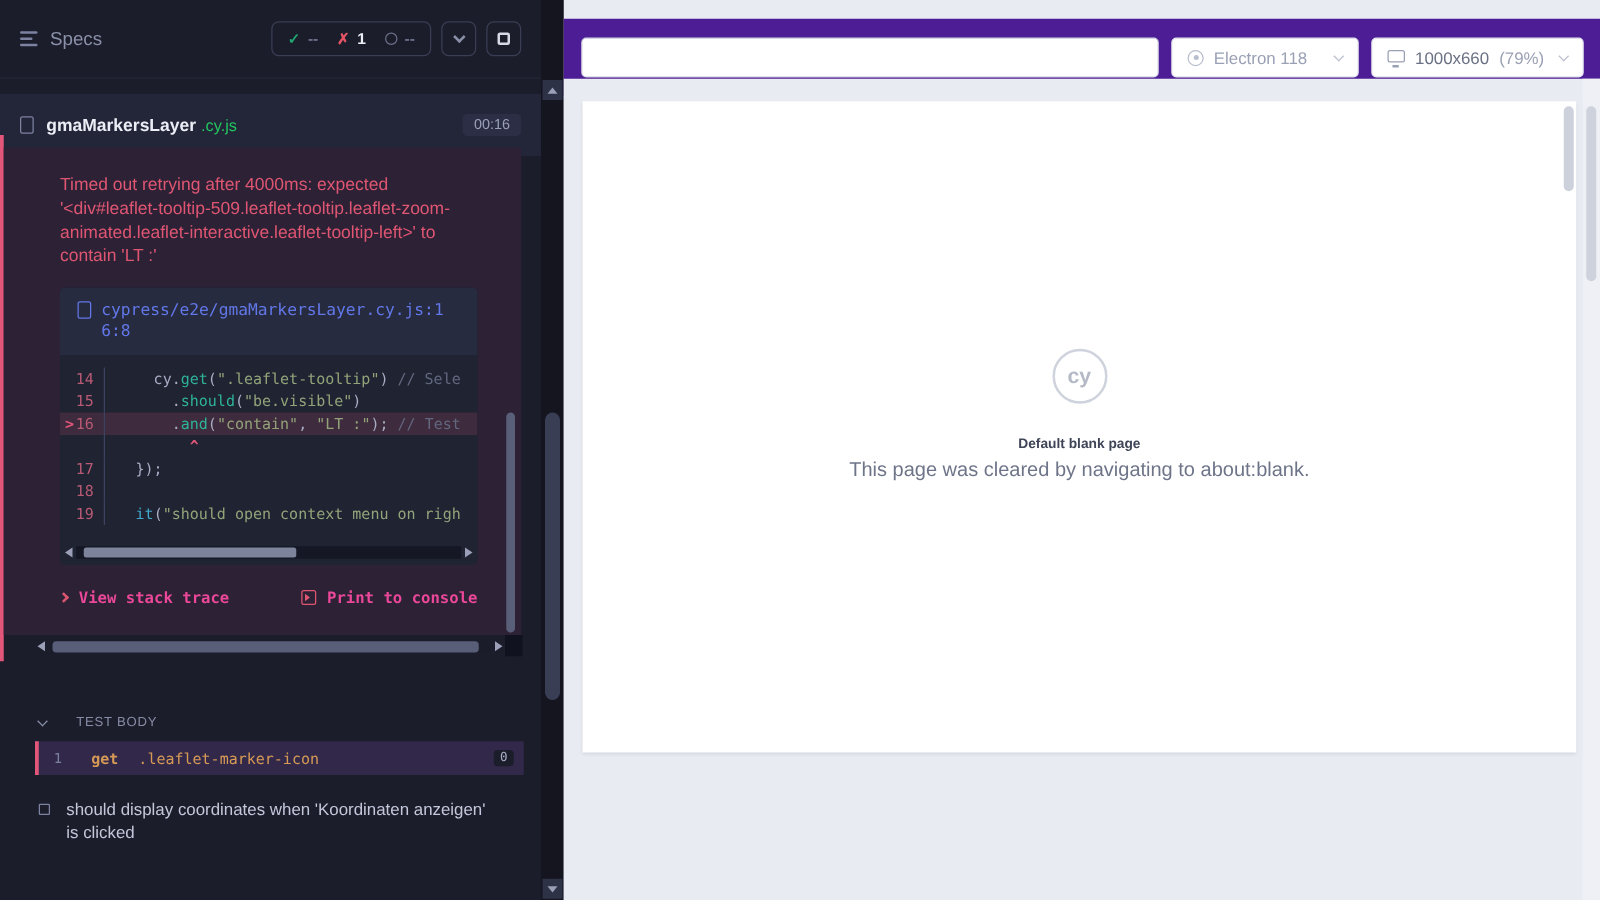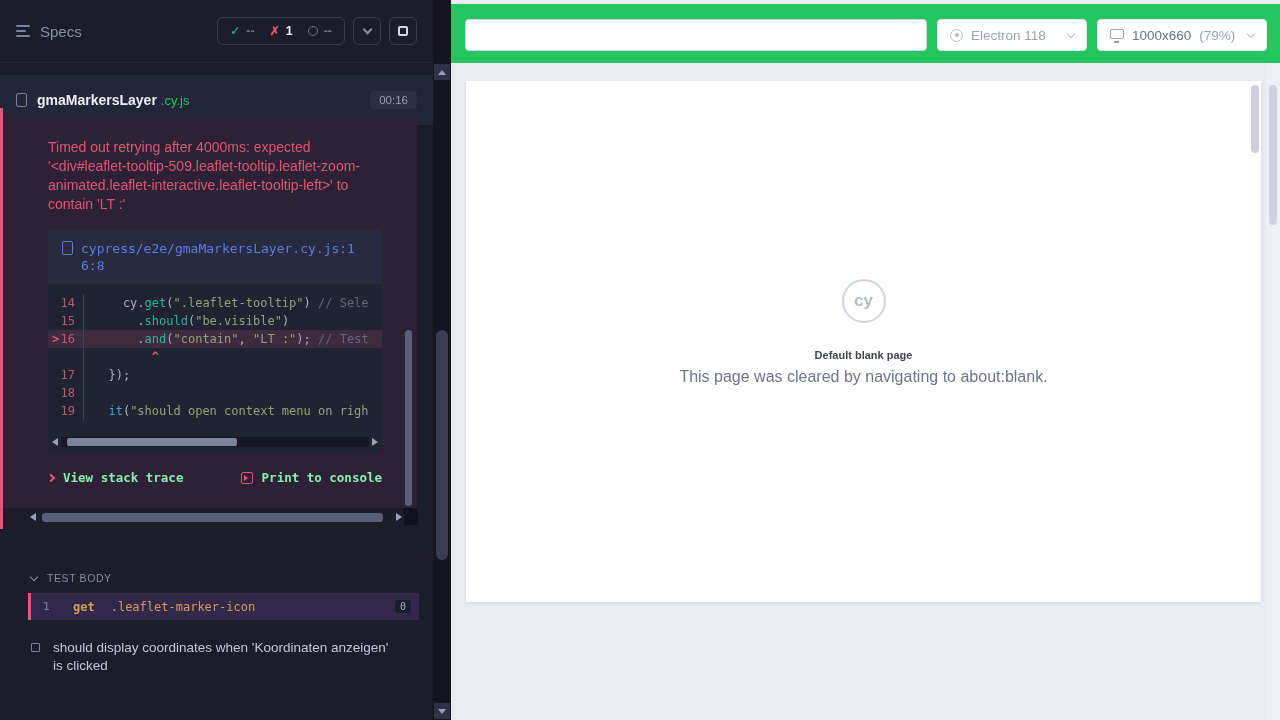--- a/index.html
+++ b/index.html
@@ -47,56 +47,56 @@
   .code-line.hl{background:rgba(226,86,122,0.16)}
   .hl-mark{position:absolute;left:4px;color:#e2567a;font-weight:700}
   .caret-line .lc{color:#e2567a;font-weight:700}
   .cf-scroll{position:absolute;left:4px;right:4px;bottom:4px;height:12px;display:flex;align-items:center;gap:3px}
   .tri{width:0;height:0;border-style:solid}
   .tri-left{border-width:4px 6px 4px 0;border-color:transparent #9ba0b8 transparent transparent}
   .tri-right{border-width:4px 0 4px 6px;border-color:transparent transparent transparent #9ba0b8}
   .cf-track{flex:1;height:10px;background:#151824;position:relative}
   .cf-thumb{position:absolute;left:2%;top:1px;height:8px;width:55%;background:#7e839c;border-radius:2px}
 
-  .err-actions{margin:18px 24px 0 45px;width:334px;display:flex;justify-content:space-between;align-items:flex-start;font-family:"DejaVu Sans Mono",monospace;font-size:12.5px;font-weight:700;color:#86efac}
+  .err-actions{margin:18px 24px 0 45px;width:334px;display:flex;justify-content:space-between;align-items:flex-start;font-family:"DejaVu Sans Mono",monospace;font-size:12.5px;font-weight:700;color:#ec4899}
   .stack-link,.print-btn{display:flex;gap:9px;align-items:center;cursor:pointer}
   .chev-right{width:6px;height:6px;border-right:2px solid #df5672;border-top:2px solid #df5672;transform:rotate(45deg)}
   .console-icon{width:12px;height:12px;border:1.5px solid #df5672;border-radius:2px;position:relative}
   .console-icon b{position:absolute;left:2px;top:2px;width:0;height:0;border-left:4px solid #df5672;border-top:3px solid transparent;border-bottom:3px solid transparent}
   .err-vscroll{position:absolute;right:5px;top:212px;width:7px;height:176px;background:#5a5f79;border-radius:4px}
 
   .err-hscroll{position:absolute;top:509px;left:30px;width:372px;height:16px;display:flex;align-items:center;gap:4px}
   .eh-track{flex:1;height:9px;background:#1a1c2a;position:relative}
   .eh-thumb{position:absolute;left:2px;top:0;height:9px;width:97%;background:#595e78;border-radius:3px}
   .scroll-corner{position:absolute;top:508px;left:404px;width:14px;height:17px;background:#101220}
 
   .test-row1{position:absolute;top:541px;left:0;right:20px;display:flex;align-items:center;gap:13px;padding-left:30px;color:#c3c7da;font-size:13.5px}
   .spinner{flex:0 0 auto;width:13px;height:13px;border:2px solid #6a7190;border-top-color:transparent;border-radius:50%;transform:rotate(45deg)}
-  .body-row{position:absolute;top:572px;left:0;display:flex;align-items:center;gap:10px;padding-left:31px;color:#878ca6;font-size:10.5px;letter-spacing:0.6px}
+  .body-row{position:absolute;top:572px;left:0;display:flex;align-items:center;gap:24px;padding-left:31px;color:#878ca6;font-size:10.5px;letter-spacing:0.6px}
   .caret-sm{width:6px;height:6px;border-right:1.5px solid #8a90a8;border-bottom:1.5px solid #8a90a8;transform:rotate(45deg);margin-top:-3px}
   .cmd-row{position:absolute;top:593px;left:28px;width:391px;height:27px;background:#32294a;border-left:3px solid #e2567a;display:flex;align-items:center;font-family:"DejaVu Sans Mono",monospace;cursor:pointer}
   .cmd-num{width:26px;padding-left:12px;color:#7a80a0;font-size:11px}
   .cmd-method{margin-left:16px;color:#d79a56;font-weight:700;font-size:12px}
   .cmd-target{margin-left:16px;color:#d79a56;font-size:12px}
   .cmd-badge{margin-left:auto;margin-right:8px;background:#1b1d2b;color:#a9aec6;font-size:10px;padding:1px 5px;border-radius:3px}
   .test-row2{position:absolute;top:639px;left:0;display:flex;gap:13px;padding-left:31px;color:#c3c7da;font-size:13.5px;line-height:18px}
   .sq-icon{flex:0 0 auto;margin-top:4px;width:9px;height:9px;border:1.5px solid #7c82a0;border-radius:1px}
   .test-row2 .tlabel{max-width:345px}
 
   
   .sb-scrollcol{position:absolute;left:433px;top:0;width:18px;height:720px;background:#14151f}
   .sc-btn{position:absolute;left:1px;width:16px;height:16px;background:#2e3247;display:flex;align-items:center;justify-content:center;cursor:pointer}
   .sc-up{top:64px}.sc-down{top:703px}
   .tri-up{width:0;height:0;border:4px solid transparent;border-bottom:5px solid #9ba0b8;margin-top:-4px}
   .tri-dn{width:0;height:0;border:4px solid transparent;border-top:5px solid #9ba0b8;margin-bottom:-4px}
   .sc-thumb{position:absolute;left:3px;top:330px;width:12px;height:230px;background:#3a3e54;border-radius:6px;cursor:pointer}
 
   
   .main{position:absolute;left:451px;top:0;width:829px;height:720px;background:#e9ebf2}
-  .toolbar{position:absolute;top:4px;left:0;right:0;height:63px;background:#22c55e;border-bottom:1px solid #e3e5ee;display:flex;align-items:center;padding:12px 14px;gap:10px}
+  .toolbar{position:absolute;top:15px;left:0;right:0;height:63px;background:#4c1d95;border-bottom:1px solid #e3e5ee;display:flex;align-items:center;padding:12px 14px;gap:10px}
   .url-input{flex:0 0 462px;height:32px;border:1px solid #d5d8e4;border-radius:4px;background:#fff;padding:0 10px;font-size:13px;color:#3f4557;outline:none;font-family:"Liberation Sans",sans-serif}
   .select{height:32px;border:1px solid #e3e5ee;border-radius:4px;display:flex;align-items:center;gap:8px;padding:0 12px;color:#9ba1b5;font-size:13.5px;background:#fff;cursor:pointer}
   .browser-select{flex:0 0 150px}
   .viewport-select{flex:0 0 170px}
   .electron-icon{width:13px;height:13px;border:1.5px solid #b9bece;border-radius:50%;position:relative}
   .electron-icon i{position:absolute;left:50%;top:50%;width:4px;height:4px;margin:-2px 0 0 -2px;background:#b9bece;border-radius:50%}
   .monitor-icon{width:14px;height:10px;border:1.5px solid #9aa0b4;border-radius:2px;position:relative;margin-bottom:3px}
   .monitor-icon i{position:absolute;left:3px;bottom:-5px;width:5px;height:2px;background:#9aa0b4}
   .vp-size{color:#6a7184}
   .vp-zoom{color:#9ba1b5}

